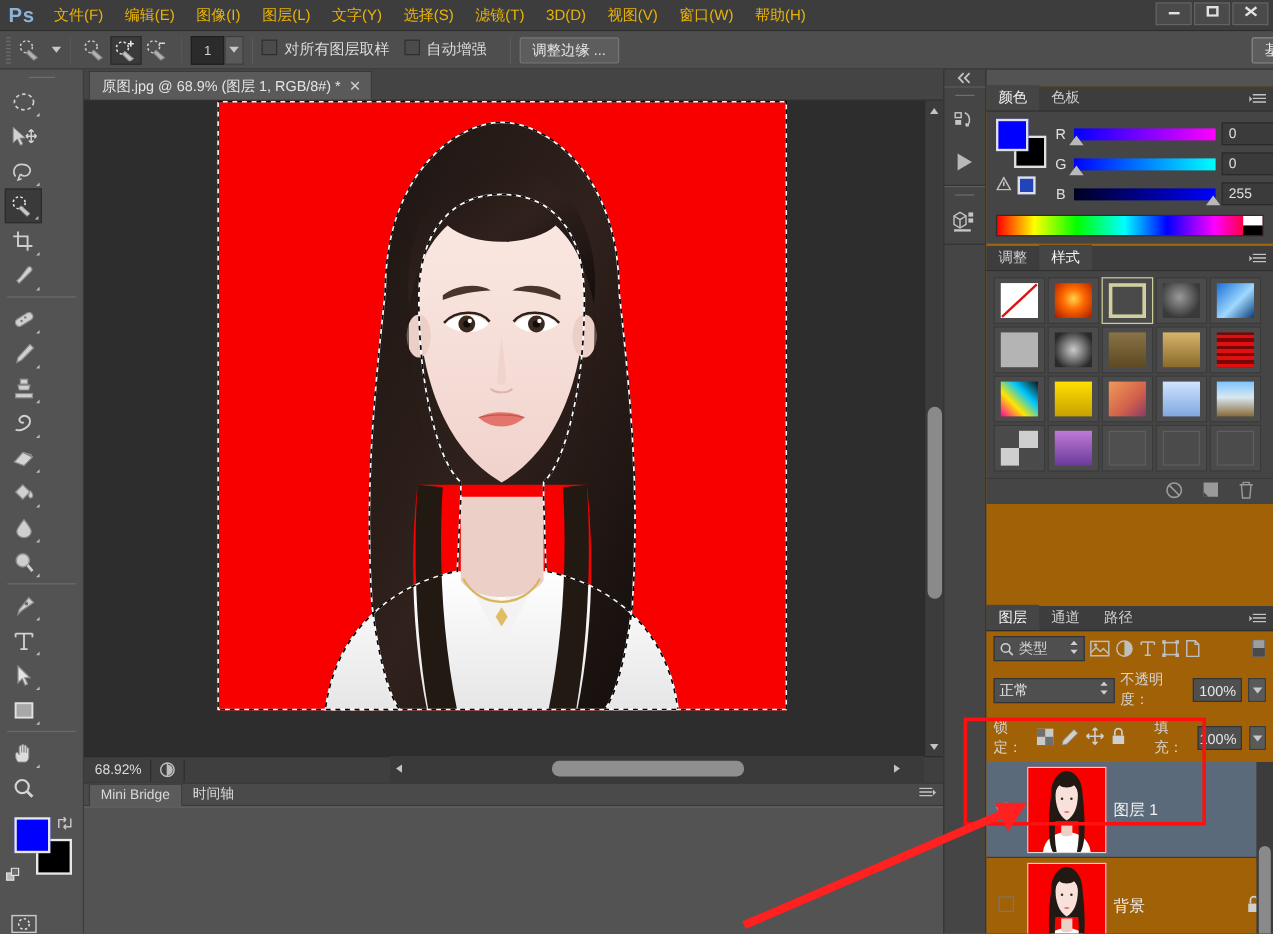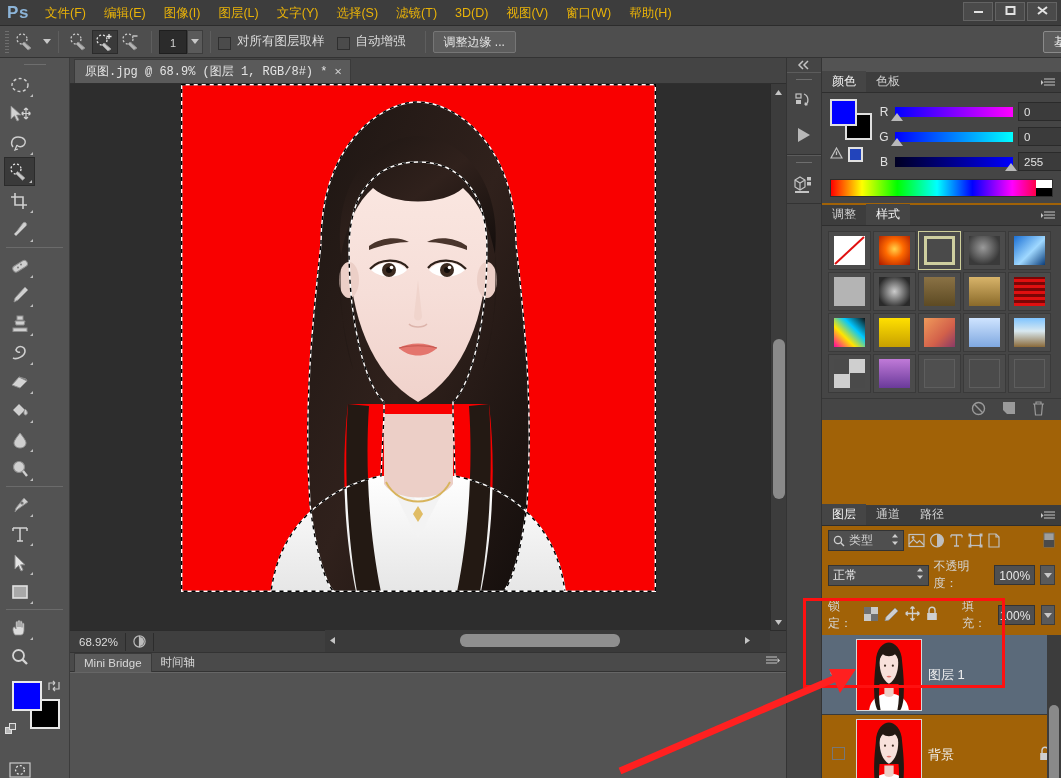--- a/index.html
+++ b/index.html
@@ -105,21 +105,21 @@
   .sw-swap { position: absolute; left: 47px; top: 2px; font-size: 12px; color: #c9c9c9; }
   .sw-reset { position: absolute; left: 5px; top: 46px; }
 
   
   .docarea {
     position: absolute; left: 70px; top: 58px; width: 716px; height: 720px;
     background: #535353;
   }
   .doctabs {
     height: 26px; background: #444; border-bottom: 1px solid #2f2f2f;
-    display: flex; align-items: flex-end; padding-left: 4px; font-family: Liberation Mono, monospace;
+    display: flex; align-items: flex-end; padding-left: 4px;
   }
   .doctab {
     height: 24px; line-height: 24px; padding: 0 8px 0 10px;
     background: #5a5a5a; border: 1px solid #3a3a3a; border-bottom: none;
     font-size: 12px; color: #e4e4e4; display: flex; align-items: center; gap: 7px;
   }
   .doctab .x { font-size: 12px; color: #cfcfcf; }
   .canvas-wrap {
     position: absolute; left: 0; top: 26px; width: 716px; height: 546px;
     background: #2d2d2d; overflow: hidden;
@@ -359,21 +359,21 @@
 
   <div class="opt-sep"></div>
 
   <div class="num-field">1</div>
   <div class="spin-btn">
     <div class="tri-down"></div>
   </div>
 
   <div class="opt-sep"></div>
 
-  <div style="display:flex;align-items:flex-end">
+  <div style="display:flex;align-items:flex-start">
     <div class="chk"></div>
     <span class="opt-label">对所有图层取样</span>
     <div class="chk"></div>
     <span class="opt-label">自动增强</span>
   </div>
 
   <div class="opt-sep"></div>
 
   <div class="opt-btn">调整边缘 ...</div>
 

